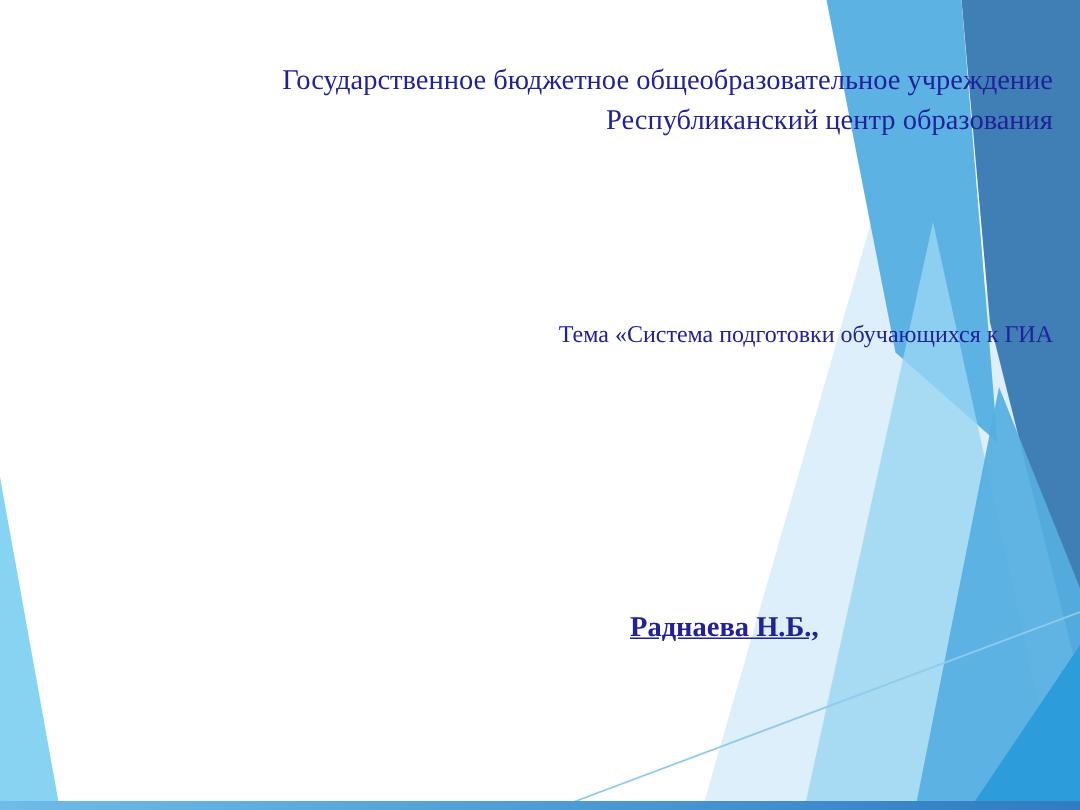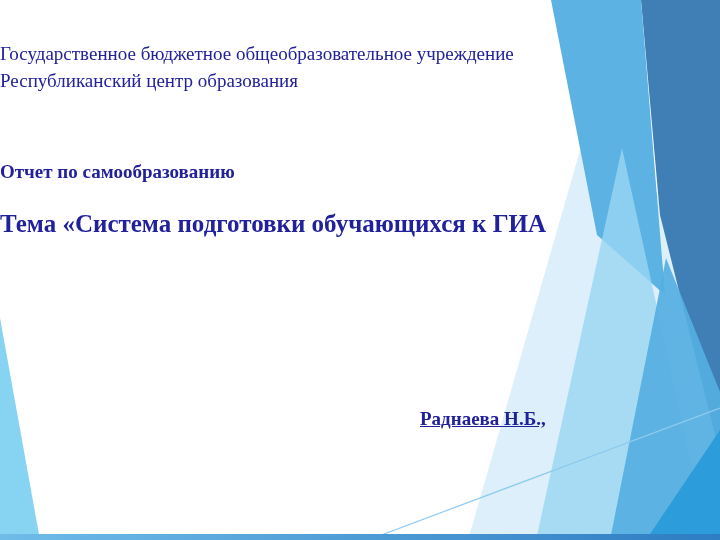--- a/index.html
+++ b/index.html
@@ -5,24 +5,24 @@
   html,body{margin:0;padding:0;background:#888;}
   .slide{
     position:relative;
     width:720px;height:540px;
     background:var(--c-background,#fff);
     overflow:hidden;
     font-family:"Liberation Serif","DejaVu Serif",serif;
     color:var(--c-text,#21219B);
   }
   .decor{position:absolute;inset:0;width:720px;height:540px;display:block;pointer-events:none;}
-  .txt{position:absolute;left:0;right:0;text-align:left;}
+  .txt{position:absolute;left:0;right:18px;text-align:right;}
   .org{top:40px;font-size:19px;line-height:27px;font-weight:400;}
   .report-title{top:161px;font-size:19px;font-weight:700;}
-  .theme{top:210px;font-size:25px;line-height:28px;font-weight:700;}
+  .theme{top:210px;font-size:16px;line-height:28px;font-weight:400;}
   .author{
     position:absolute;left:420px;top:354px;width:280px;
     text-align:left;font-size:19px;line-height:26px;white-space:pre-wrap;
   }
   .author .name{font-weight:700;text-decoration:underline;}
   .year{top:473px;font-size:19px;}
   .shape-steel{fill:var(--c-accent_steel,#3F7FB5);}
   .shape-sky{fill:var(--c-accent_sky,#5BB2E3);}
   .shape-pale{fill:var(--c-accent_pale,#C9E7F7);opacity:.65;}
   .shape-mid{fill:#9AD6F2;opacity:.8;}
@@ -52,21 +52,20 @@
     <polygon class="shape-left" points="0,318 40,540 0,540"></polygon>
     <line class="hairline" x1="368" y1="540" x2="720" y2="408"></line>
     <rect x="0" y="534" width="720" height="6" fill="url(#gradStrip)"></rect>
   </svg>
 
   <div class="txt org">
     <div>Государственное бюджетное общеобразовательное учреждение</div>
     <div>Республиканский центр образования</div>
   </div>
 
-  <div class="txt report-title">Отчет по самообразованию</div>
 
   <div class="txt theme">
     <div>Тема «Система подготовки обучающихся к ГИА</div>
   </div>
 
   <div class="author">
     <div class="name">Раднаева Н.Б.,</div>
     
   </div>
 

